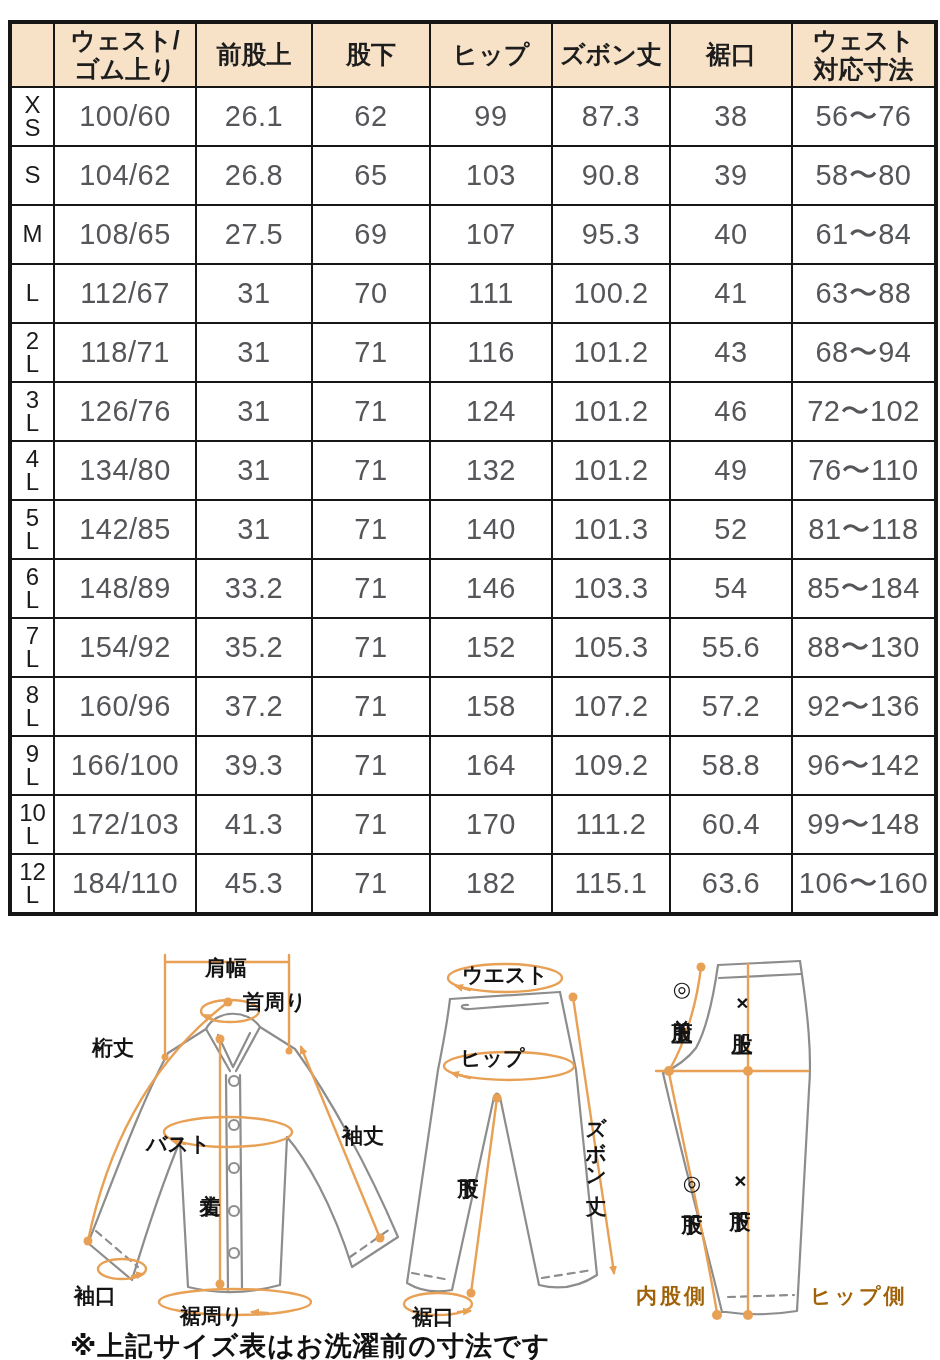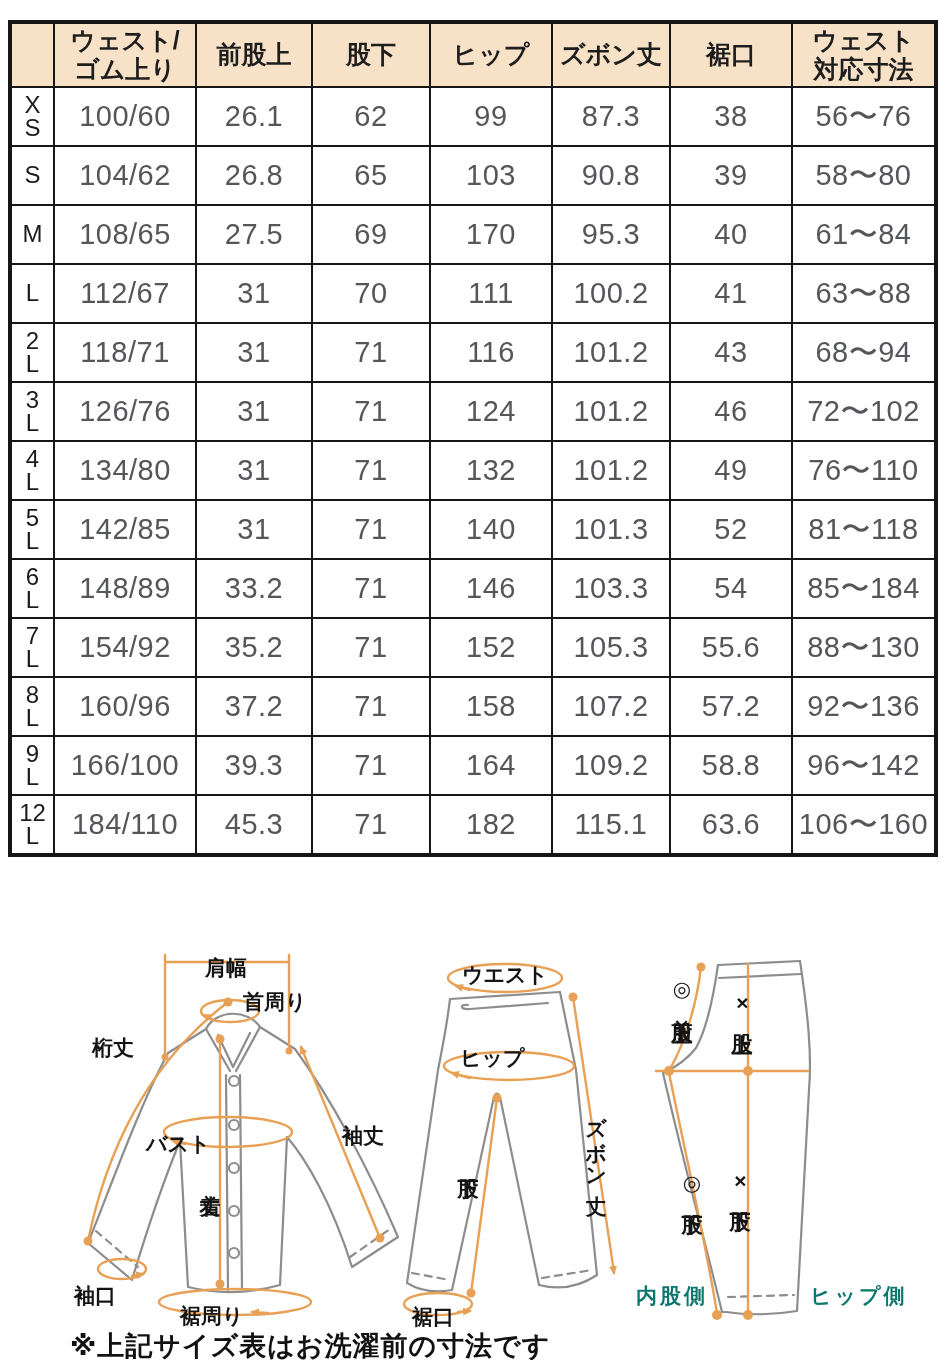--- a/index.html
+++ b/index.html
@@ -19,21 +19,21 @@
       font-weight:400;letter-spacing:0.5px;}
   table.size-table tbody td.size{font-size:24px;color:#1b1b1b;line-height:0.95;
       white-space:pre-line;letter-spacing:0;}
 
   
   #diagram{position:absolute;left:0;top:945px;width:768px;height:400px;}
   #diagram svg{position:absolute;left:0;top:0;}
   .dlabel{position:absolute;font-weight:700;font-size:21px;color:#141414;
           white-space:nowrap;line-height:1;}
   .dlabel.vert{writing-mode:vertical-rl;text-orientation:upright;letter-spacing:2px;}
-  .dlabel.gray{color:#0f766e;font-weight:700;letter-spacing:3px;}
+  .dlabel.gray{color:#a16207;font-weight:700;letter-spacing:3px;}
 
   
   .note{position:absolute;left:70px;top:1328px;font-size:27px;font-weight:700;
         color:#111;letter-spacing:1px;}
 </style>
 </head>
 <body>
 
 <div id="page">
 
@@ -83,21 +83,21 @@
             <td>103</td>
             <td>90.8</td>
             <td>39</td>
             <td>58〜80</td>
           </tr>
           <tr>
             <td class="size">M</td>
             <td>108/65</td>
             <td>27.5</td>
             <td>69</td>
-            <td>170</td>
+            <td>107</td>
             <td>95.3</td>
             <td>40</td>
             <td>61〜84</td>
           </tr>
           <tr>
             <td class="size">L</td>
             <td>112/67</td>
             <td>31</td>
             <td>70</td>
             <td>111</td>
@@ -185,20 +185,31 @@
           <tr>
             <td class="size">9
 L</td>
             <td>166/100</td>
             <td>39.3</td>
             <td>71</td>
             <td>164</td>
             <td>109.2</td>
             <td>58.8</td>
             <td>96〜142</td>
+          </tr>
+          <tr>
+            <td class="size">10
+L</td>
+            <td>172/103</td>
+            <td>41.3</td>
+            <td>71</td>
+            <td>170</td>
+            <td>111.2</td>
+            <td>60.4</td>
+            <td>99〜148</td>
           </tr>
           <tr>
             <td class="size">12
 L</td>
             <td>184/110</td>
             <td>45.3</td>
             <td>71</td>
             <td>182</td>
             <td>115.1</td>
             <td>63.6</td>

